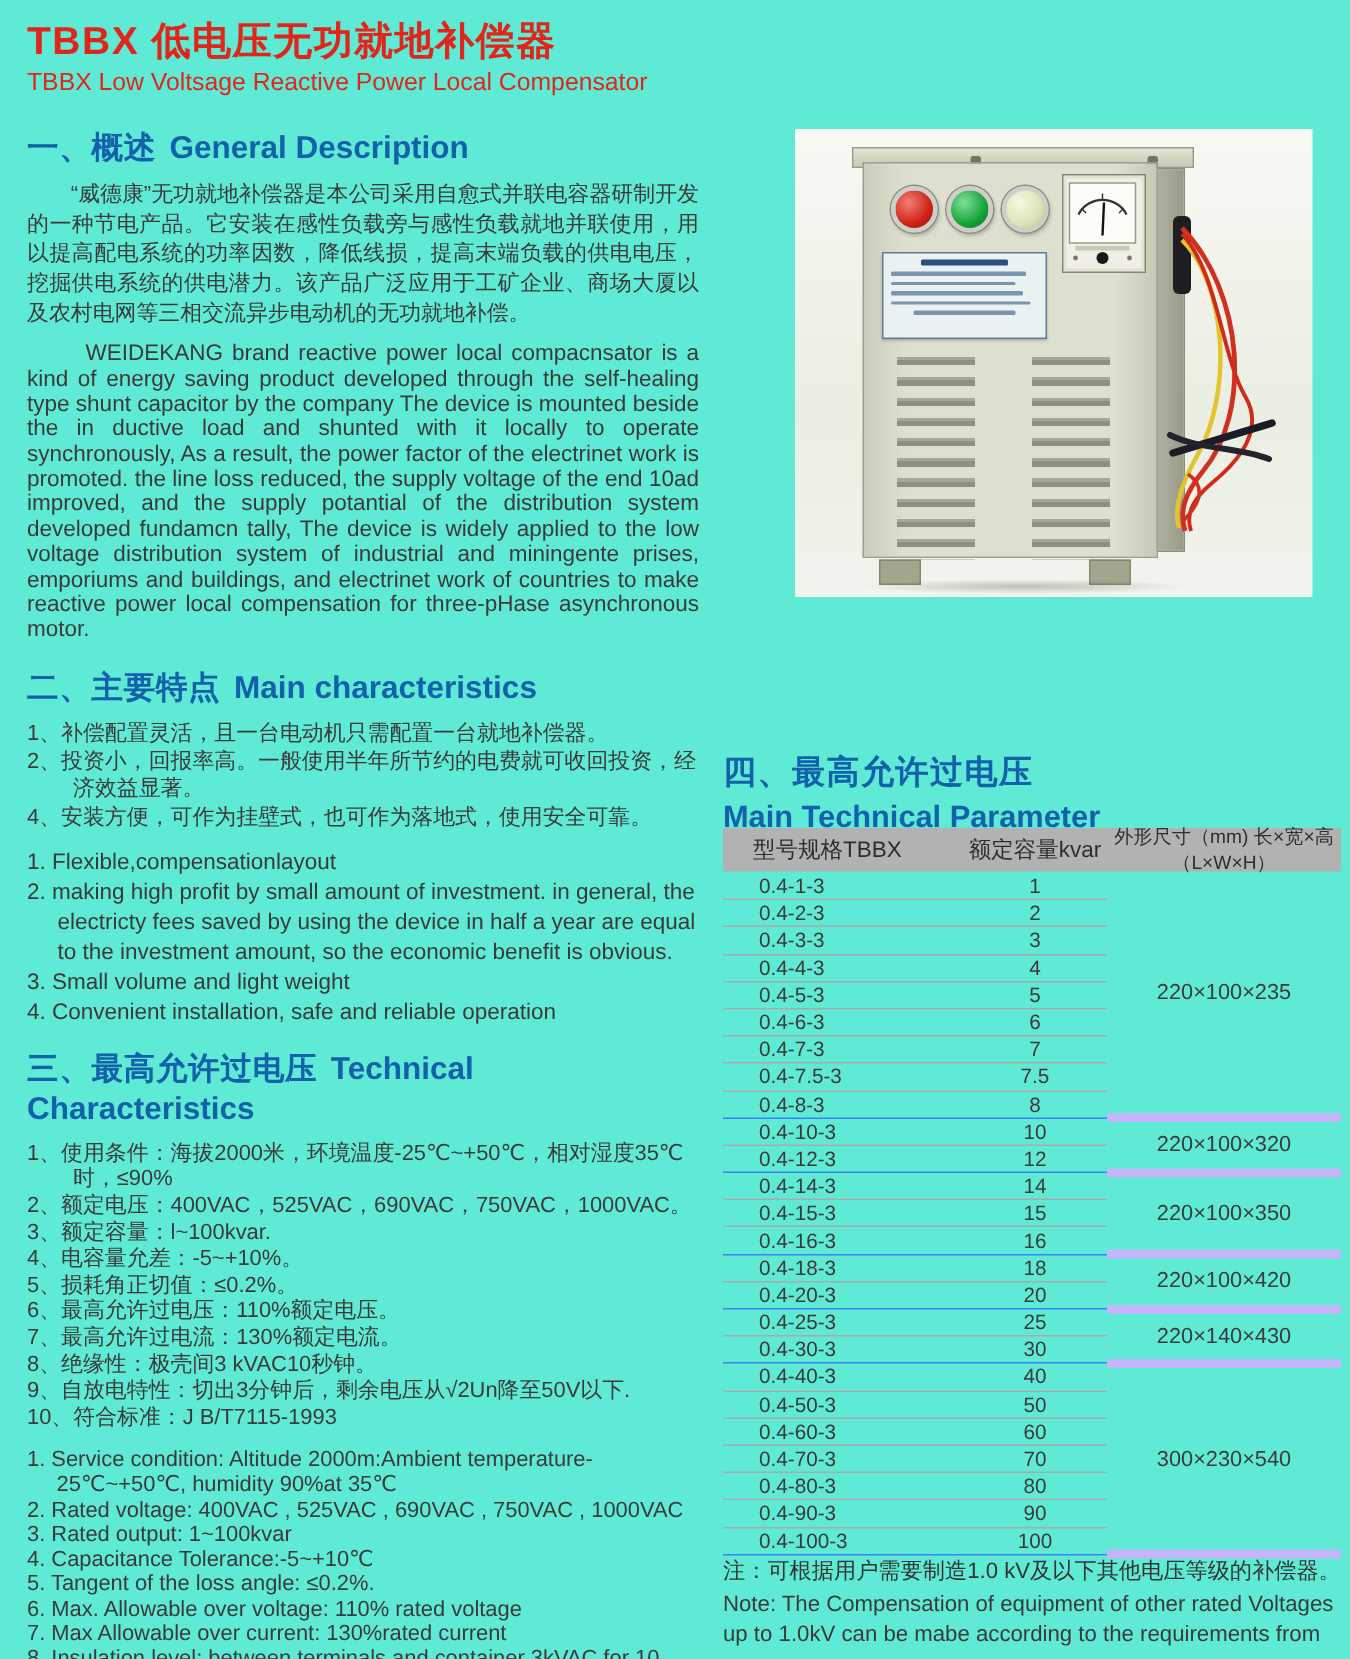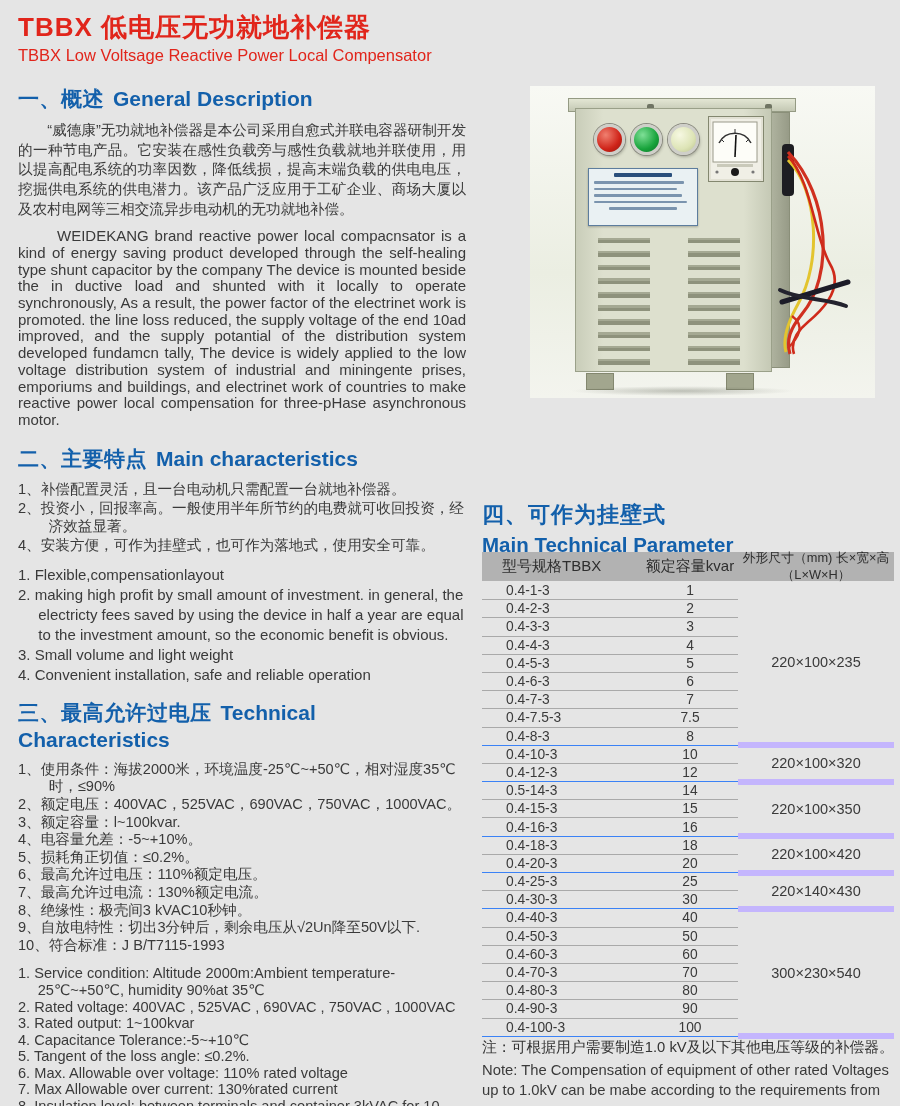--- a/index.html
+++ b/index.html
@@ -1,16 +1,16 @@
 <!DOCTYPE html>
 <html><head>
 <meta charset="utf-8">
 <style>
   html,body{margin:0;padding:0;background:#fff;}
-  .page{position:relative;width:900px;height:1106px;background:#e5e5e5;overflow:hidden;
+  .page{position:relative;width:900px;height:1106px;background:#5eead4;overflow:hidden;
         font-family:"Liberation Sans","DejaVu Sans",sans-serif;color:#3c3c3c;}
 
   
   .title-block{position:absolute;left:18px;top:12px;width:460px;}
   .title-zh{margin:0;font-size:26px;line-height:1.2;font-weight:700;color:#e1251b;letter-spacing:1px;}
   .title-en{margin:2px 0 0 0;font-size:16.5px;line-height:1.3;font-weight:400;color:#e1251b;}
 
   
   .left-col{position:absolute;left:18px;top:86px;width:448px;}
   .sec-head{margin:0;font-size:21px;line-height:1.25;color:#1360ab;font-weight:700;letter-spacing:.5px;}
@@ -182,21 +182,21 @@
         <path d="M258 66 C300 110 304 190 272 228 C260 243 256 254 260 268" fill="none" stroke="#d03020" stroke-width="3.2"></path>
         <path d="M258 74 C288 104 292 176 268 218 C258 236 252 252 256 266" fill="none" stroke="#e3c42e" stroke-width="3"></path>
         <path d="M258 70 C282 96 284 150 300 178 C312 198 300 218 278 236 C266 246 260 256 264 268" fill="none" stroke="#cf2a1a" stroke-width="2.6"></path>
         <path d="M252 216 L318 196" stroke="#1c1c28" stroke-width="5" stroke-linecap="round"></path>
         <path d="M250 204 C270 214 296 212 316 220" fill="none" stroke="#23232e" stroke-width="4" stroke-linecap="round"></path>
         <path d="M262 230 C276 240 268 252 258 262" fill="none" stroke="#d03020" stroke-width="2.4"></path>
       </svg>
     </div>
 
     <h3 class="s4-head">
-      <span class="s4-zh">四、可作为挂壁式</span>
+      <span class="s4-zh">四、最高允许过电压</span>
       <span class="s4-en">Main Technical Parameter</span>
     </h3>
 
     <div class="param-table">
       <div class="thead">
         <div class="th th-model">型号规格TBBX</div>
         <div class="th th-cap">额定容量kvar</div>
         <div class="th th-dim">
           <span>外形尺寸（mm)</span>
           <span>长×宽×高（L×W×H）</span>
@@ -249,21 +249,21 @@
             <tr>
               <td class="model">0.4-10-3</td>
               <td class="cap">10</td>
               <td class="dim" rowspan="2">220×100×320</td>
             </tr>
             <tr class="group-end">
               <td class="model">0.4-12-3</td>
               <td class="cap">12</td>
             </tr>
             <tr>
-              <td class="model">0.5-14-3</td>
+              <td class="model">0.4-14-3</td>
               <td class="cap">14</td>
               <td class="dim" rowspan="3">220×100×350</td>
             </tr>
             <tr>
               <td class="model">0.4-15-3</td>
               <td class="cap">15</td>
             </tr>
             <tr class="group-end">
               <td class="model">0.4-16-3</td>
               <td class="cap">16</td>

